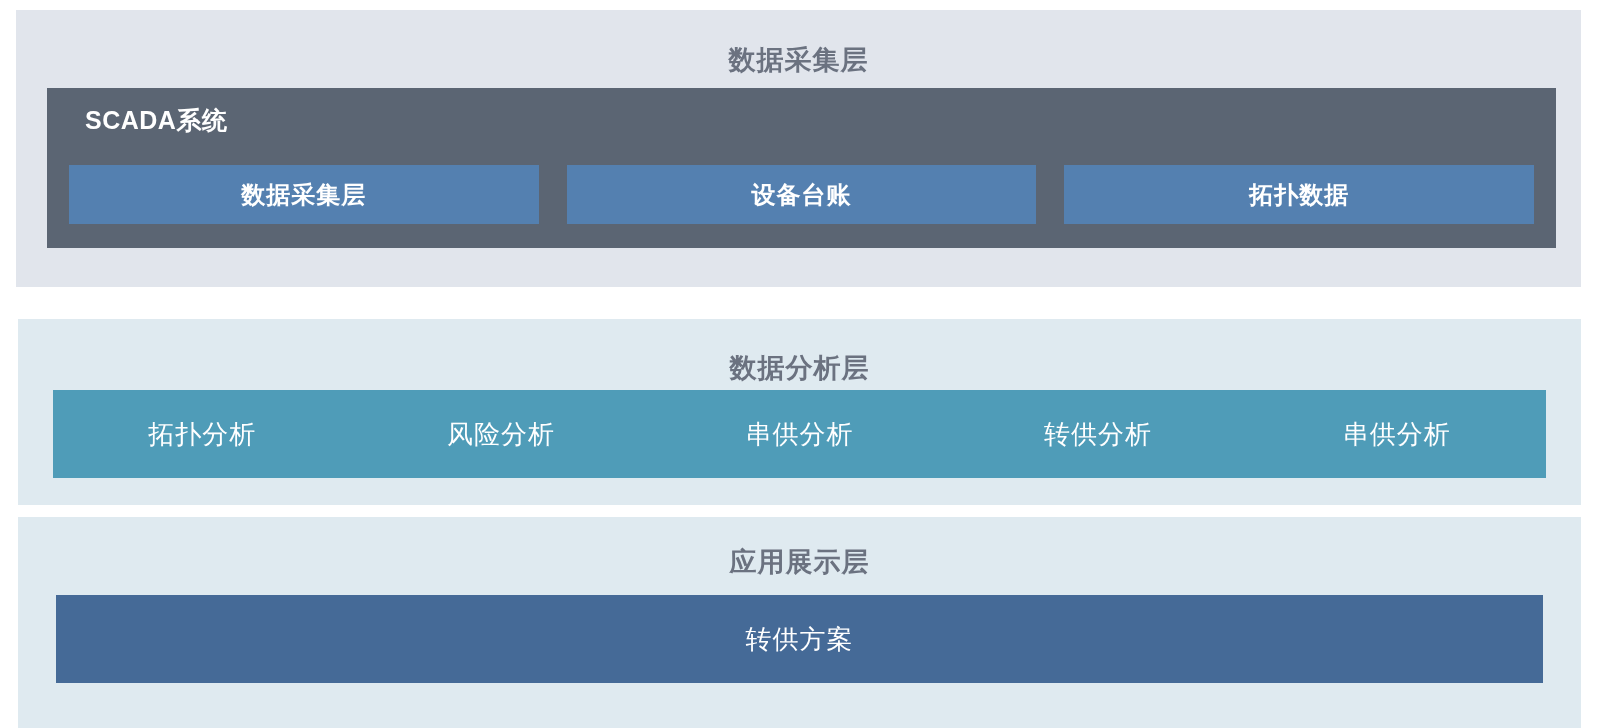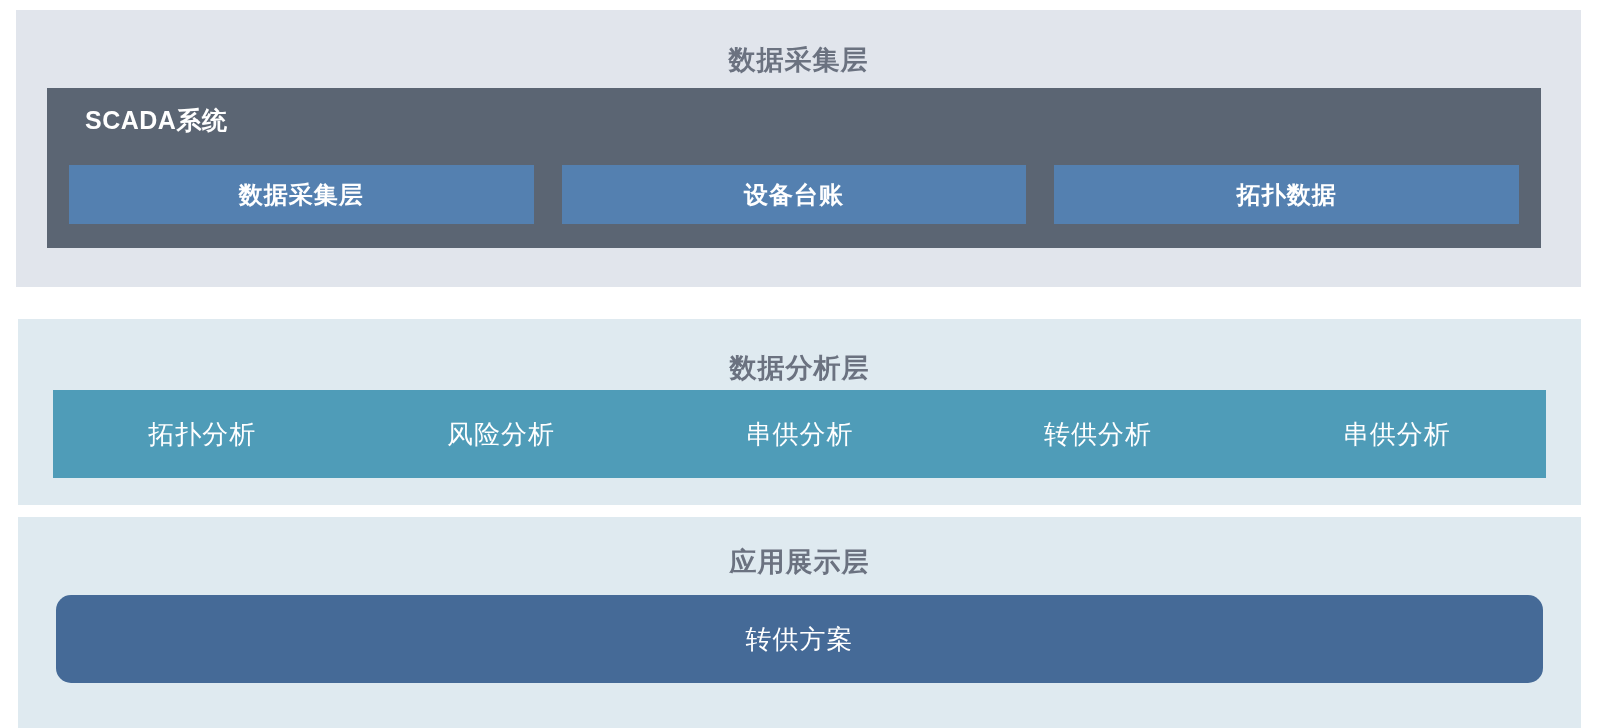--- a/index.html
+++ b/index.html
@@ -49,20 +49,21 @@
     top: 32px;
     font-size: 27px;
   }
   .scada-box {
     position: absolute;
     left: 31px;
     top: 78px;
     width: 1494px;
     height: 160px;
     background: #5b6573;
+    padding-left: 15px;
   }
   .scada-label {
     position: absolute;
     left: 38px;
     top: 16px;
     font-size: 25px;
     font-weight: bold;
     color: #ffffff;
     letter-spacing: 0.5px;
     white-space: nowrap;
@@ -147,21 +148,21 @@
     background: #456a97;
     color: #ffffff;
     font-size: 26px;
     font-weight: normal;
     letter-spacing: 1px;
     display: flex;
     align-items: center;
     justify-content: center;
     white-space: nowrap;
   }
-  .application-item.span-1 { flex: 1 1 0; border-radius: 15px; }
+  .application-item.span-1 { flex: 1 1 0; }
   .application-item.span-2 { flex: 1.486 1 0; }
 </style>
 </head>
 <body style="background: rgb(255, 255, 255);">
 
 <div class="canvas">
 
   <section class="layer" id="layer-collection" style="background-color: rgb(225, 229, 236);">
     <div class="layer-title" style="color: rgb(107, 114, 128);">数据采集层</div>
 

